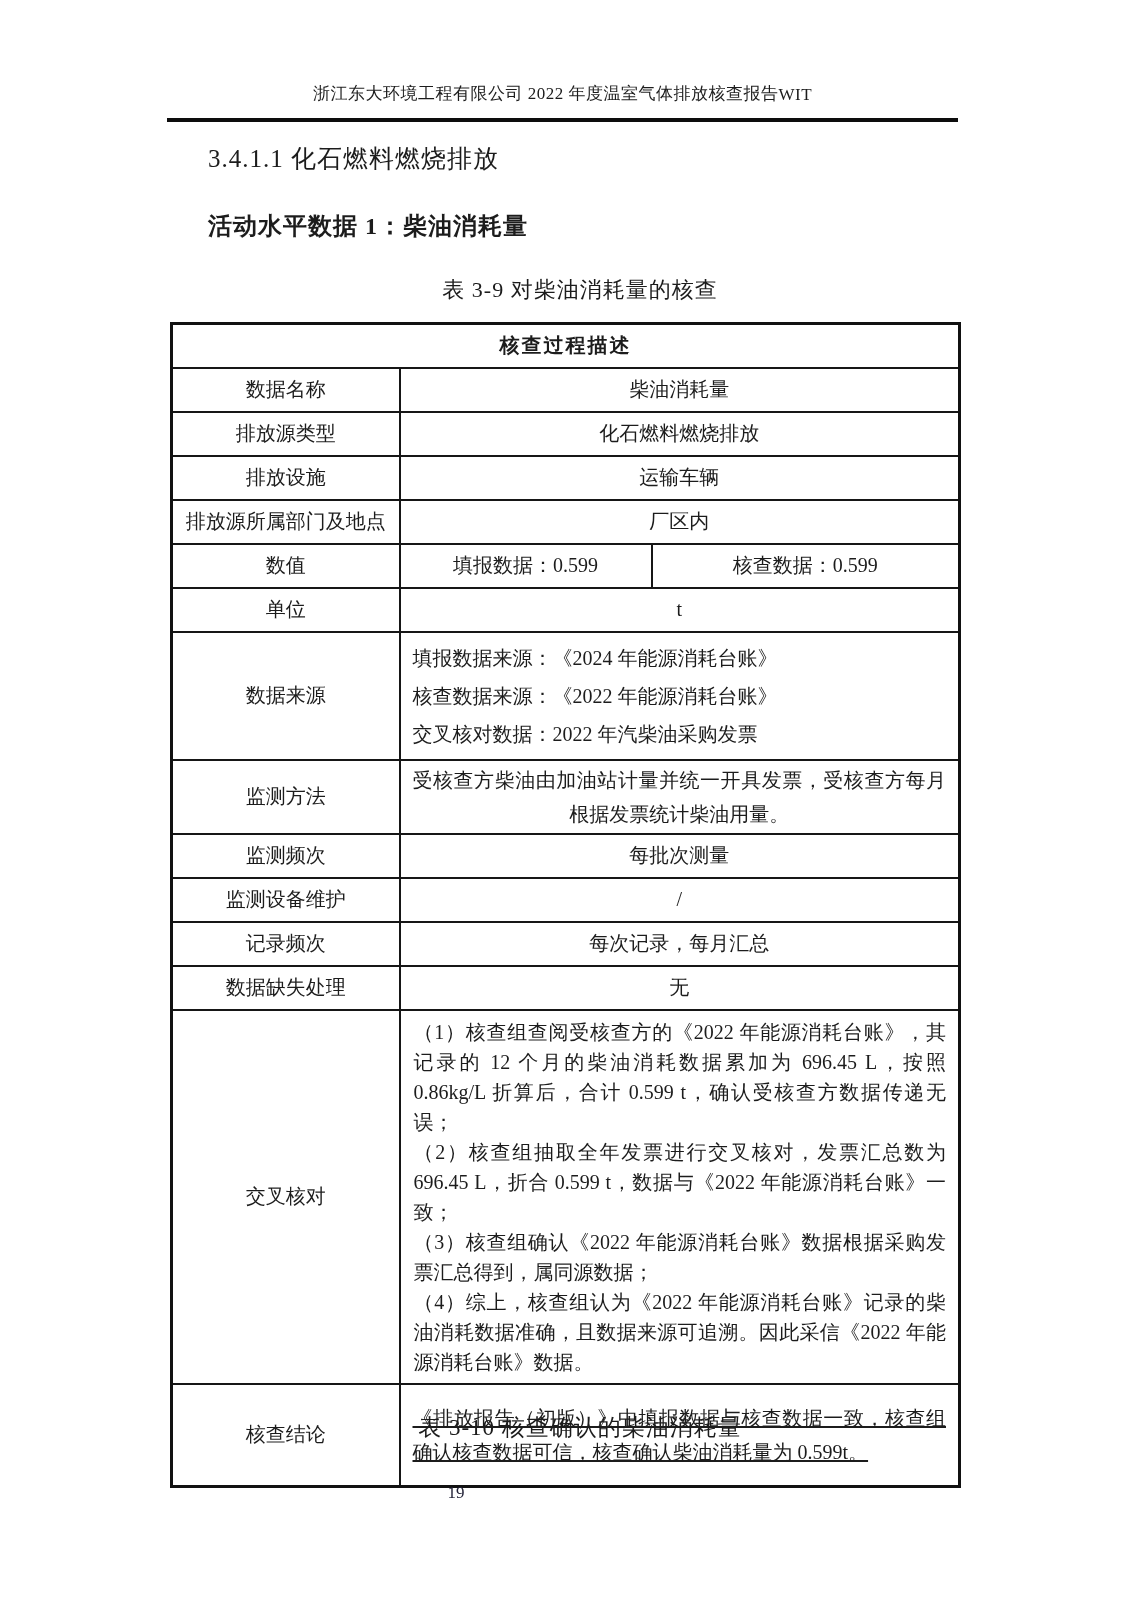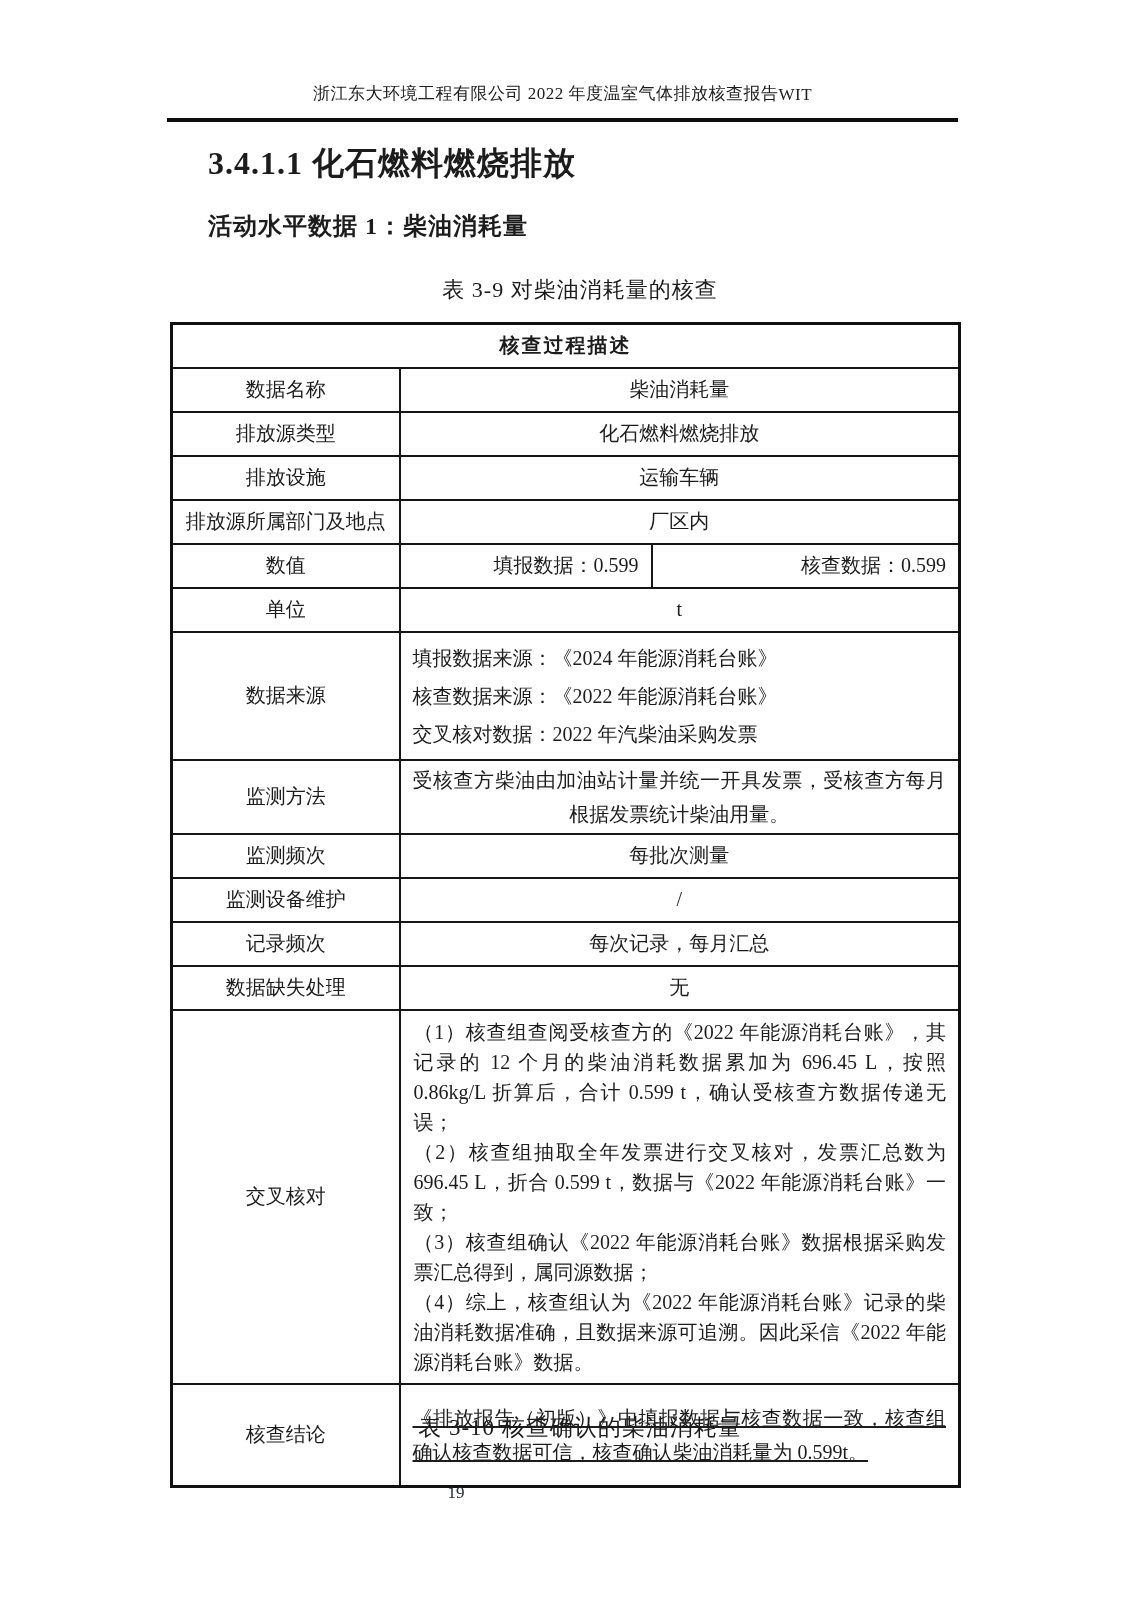--- a/index.html
+++ b/index.html
@@ -13,21 +13,21 @@
   }
   
   .doc-header{
     position:absolute;left:167px;top:82px;width:791px;
     display:flex;justify-content:center;align-items:flex-end;
     font-size:17px;letter-spacing:.5px;
     padding-bottom:13px;border-bottom:4px solid #0d0d0d;
   }
   .h1{
     position:absolute;left:208px;top:142px;
-    font-size:32px;font-weight:bold;letter-spacing:1px;
+    font-size:25px;font-weight:normal;letter-spacing:1px;
   }
   .h2{
     position:absolute;left:208px;top:210px;
     font-size:24px;font-weight:bold;letter-spacing:1px;
   }
   .caption{
     position:absolute;left:186px;width:788px;top:275px;
     text-align:center;font-size:22px;font-weight:normal;letter-spacing:1px;
   }
   .caption2{top:1412px;font-size:23px;}
@@ -42,21 +42,21 @@
     text-align:center;vertical-align:middle;
     overflow:hidden;
   }
   .col1{width:228px;} .col2{width:252px;} .col3{width:308px;}
   .thead{font-weight:bold;letter-spacing:2px;}
   .r-single{height:44px;}
   .r-source{height:114px;}
   .r-method{height:70px;}
   .r-cross{height:328px;}
   .r-concl{height:76px;}
-  td.left{text-align:right;}
+  td.left{text-align:center;}
   td.src-cell{text-align:left;padding:6px 12px;}
   .src-line{line-height:38px;white-space:nowrap;}
   td.method-cell{
     text-align:justify;text-align-last:center;
     line-height:34px;padding:2px 12px;
   }
   td.cross-cell{
     text-align:justify;vertical-align:middle;
     line-height:30px;padding:6px 12px 6px 13px;
   }

